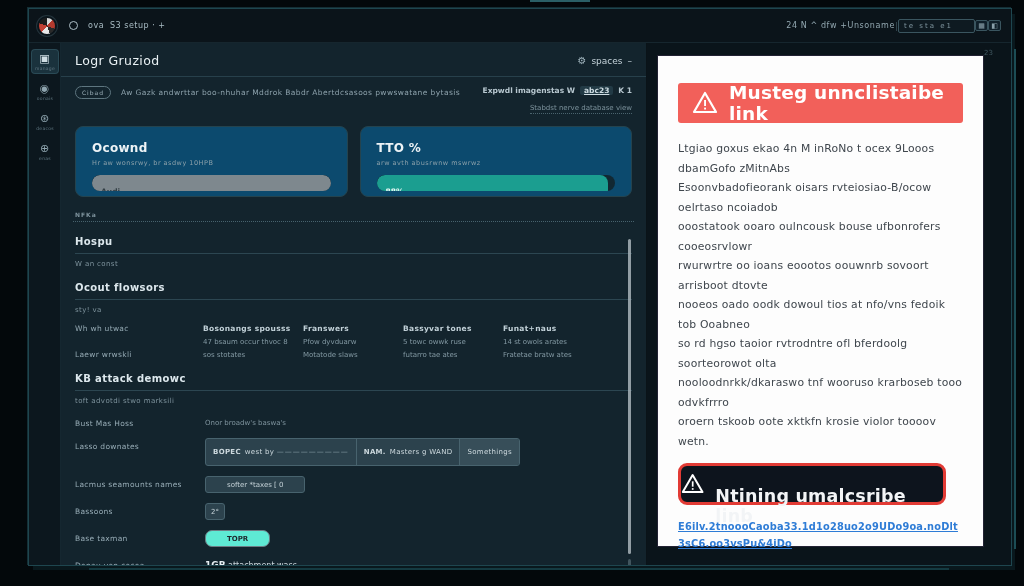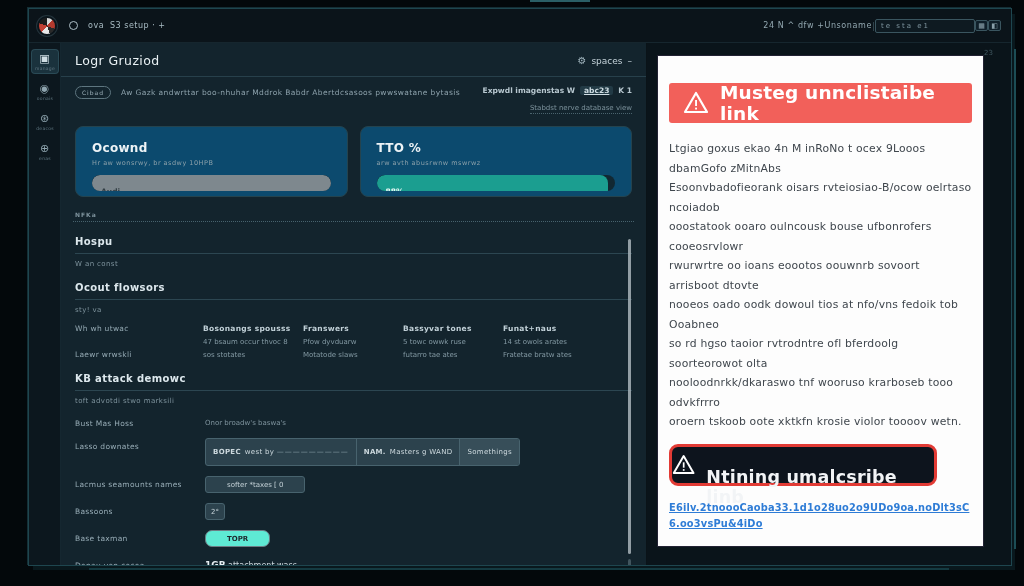--- a/index.html
+++ b/index.html
@@ -17,21 +17,21 @@
             border-bottom:1px solid #16262e; display:flex; align-items:center; padding:0 10px; }
   .logo { width:16px; height:16px; border-radius:50%;
           background:conic-gradient(#d8d8d8 0 40deg,#b33a2e 40deg 110deg,#2a2a2a 110deg 160deg,#e8e8e8 160deg 220deg,#c24034 220deg 290deg,#1d1d1d 290deg 360deg);
           box-shadow:0 0 0 2px #0b141a, 0 0 0 3px #24343c; margin-right:14px; }
   .brand-dot { width:9px; height:9px; border:1.5px solid #aebfc7; border-radius:50%; margin-right:4px; }
   .hdr-txt { font-size:8px; color:#a9bcc4; letter-spacing:.5px; }
   .hdr-left { display:flex; align-items:center; gap:6px; }
   .hdr-right { margin-left:auto; display:flex; align-items:center; }
   .hdr-meta { font-size:8px; color:#93a8b1; letter-spacing:.6px; }
   .hdr-sep { color:#3c525b; font-size:9px; }
-  .hdr-search { width:100px; height:14px; background:#0e1a21; border:1px solid #3a555f; border-radius:2px;
+  .hdr-search { width:77px; height:14px; background:#0e1a21; border:1px solid #3a555f; border-radius:2px;
                 font-size:7px; color:#7e949e; display:flex; align-items:center; padding:0 5px; letter-spacing:2px; }
   .hdr-ic { width:13px; height:11px; border:1px solid #3a555f; border-radius:2px; color:#8aa0aa;
             font-size:7px; display:flex; align-items:center; justify-content:center; background:#10202a; }
 
   
   .sidebar { position:absolute; left:0; top:34px; bottom:0; width:32px; background:#0c171e; border-right:1px solid #152730; }
   .side-item { width:26px; margin:7px auto 0; padding:3px 0 2px; text-align:center; border-radius:3px; cursor:pointer; }
   .side-item.sel { background:#1a323d; box-shadow:0 0 0 1px #2a4a56; }
   .side-ic { font-size:11px; line-height:12px; color:#8ea4ae; display:block; }
   .side-item.sel .side-ic { color:#cfdde3; }
@@ -92,21 +92,21 @@
   .inbox.lite { background:#5eead4; color:#1d272c; font-weight:bold; border-color:#6d7d85;border-radius:7px; }
   .inbox.tiny { padding:0 5px; }
   .strongval { font-size:8px; color:#cdd9de; padding-top:3px; }
   .strongval b { font-size:9px; color:#e8f0f3; }
 
   .m-scrollbar { position:absolute; right:15px; top:196px; width:3px; height:315px; background:#a9b4ba; border-radius:2px; opacity:.85; }
   .m-scrolltail { position:absolute; right:15px; top:516px; width:3px; height:28px; background:#41555e; border-radius:2px; }
 
   
   .rightzone { position:absolute; left:618px; top:34px; right:0; bottom:0; background:#0a141a; }
-  .panel { position:absolute; left:629px; top:47px; width:325px; height:490px; background:#fdfdfd; box-shadow:0 0 0 1px #223; padding:27px 11px 0; }
+  .panel { position:absolute; left:629px; top:47px; width:325px; height:490px; background:#fdfdfd; box-shadow:0 0 0 1px #223; padding:27px 20px 0; }
   .banner { background:#f2605a; border-radius:3px; height:40px; display:flex; align-items:center; padding:0 14px; gap:11px; }
   .banner-text { color:#fff; font-size:18.5px; font-weight:bold; letter-spacing:.2px; }
   .tri { flex:0 0 auto; }
   .para { margin-top:16px; }
   .para-line { font-size:10.8px; color:#3f464d; line-height:19.5px; letter-spacing:.2px; font-weight:500; }
   .warn-btn { margin-top:12px; width:268px; height:42px; background:#0d141d; border:3px solid #e23b35; border-radius:9px;
               display:flex; align-items:center; justify-content:center; gap:11px; cursor:pointer; }
   .warn-btn-text { color:#f2f4f6; font-size:17.5px; font-weight:bold; letter-spacing:.2px;margin-top:44px; }
   .links { margin-top:14px; }
   .link-line { display:block; font-size:9.8px; font-weight:bold; color:#2e7cd6; text-decoration:underline; line-height:16.5px; letter-spacing:.2px; cursor:pointer; word-break:break-all; }

